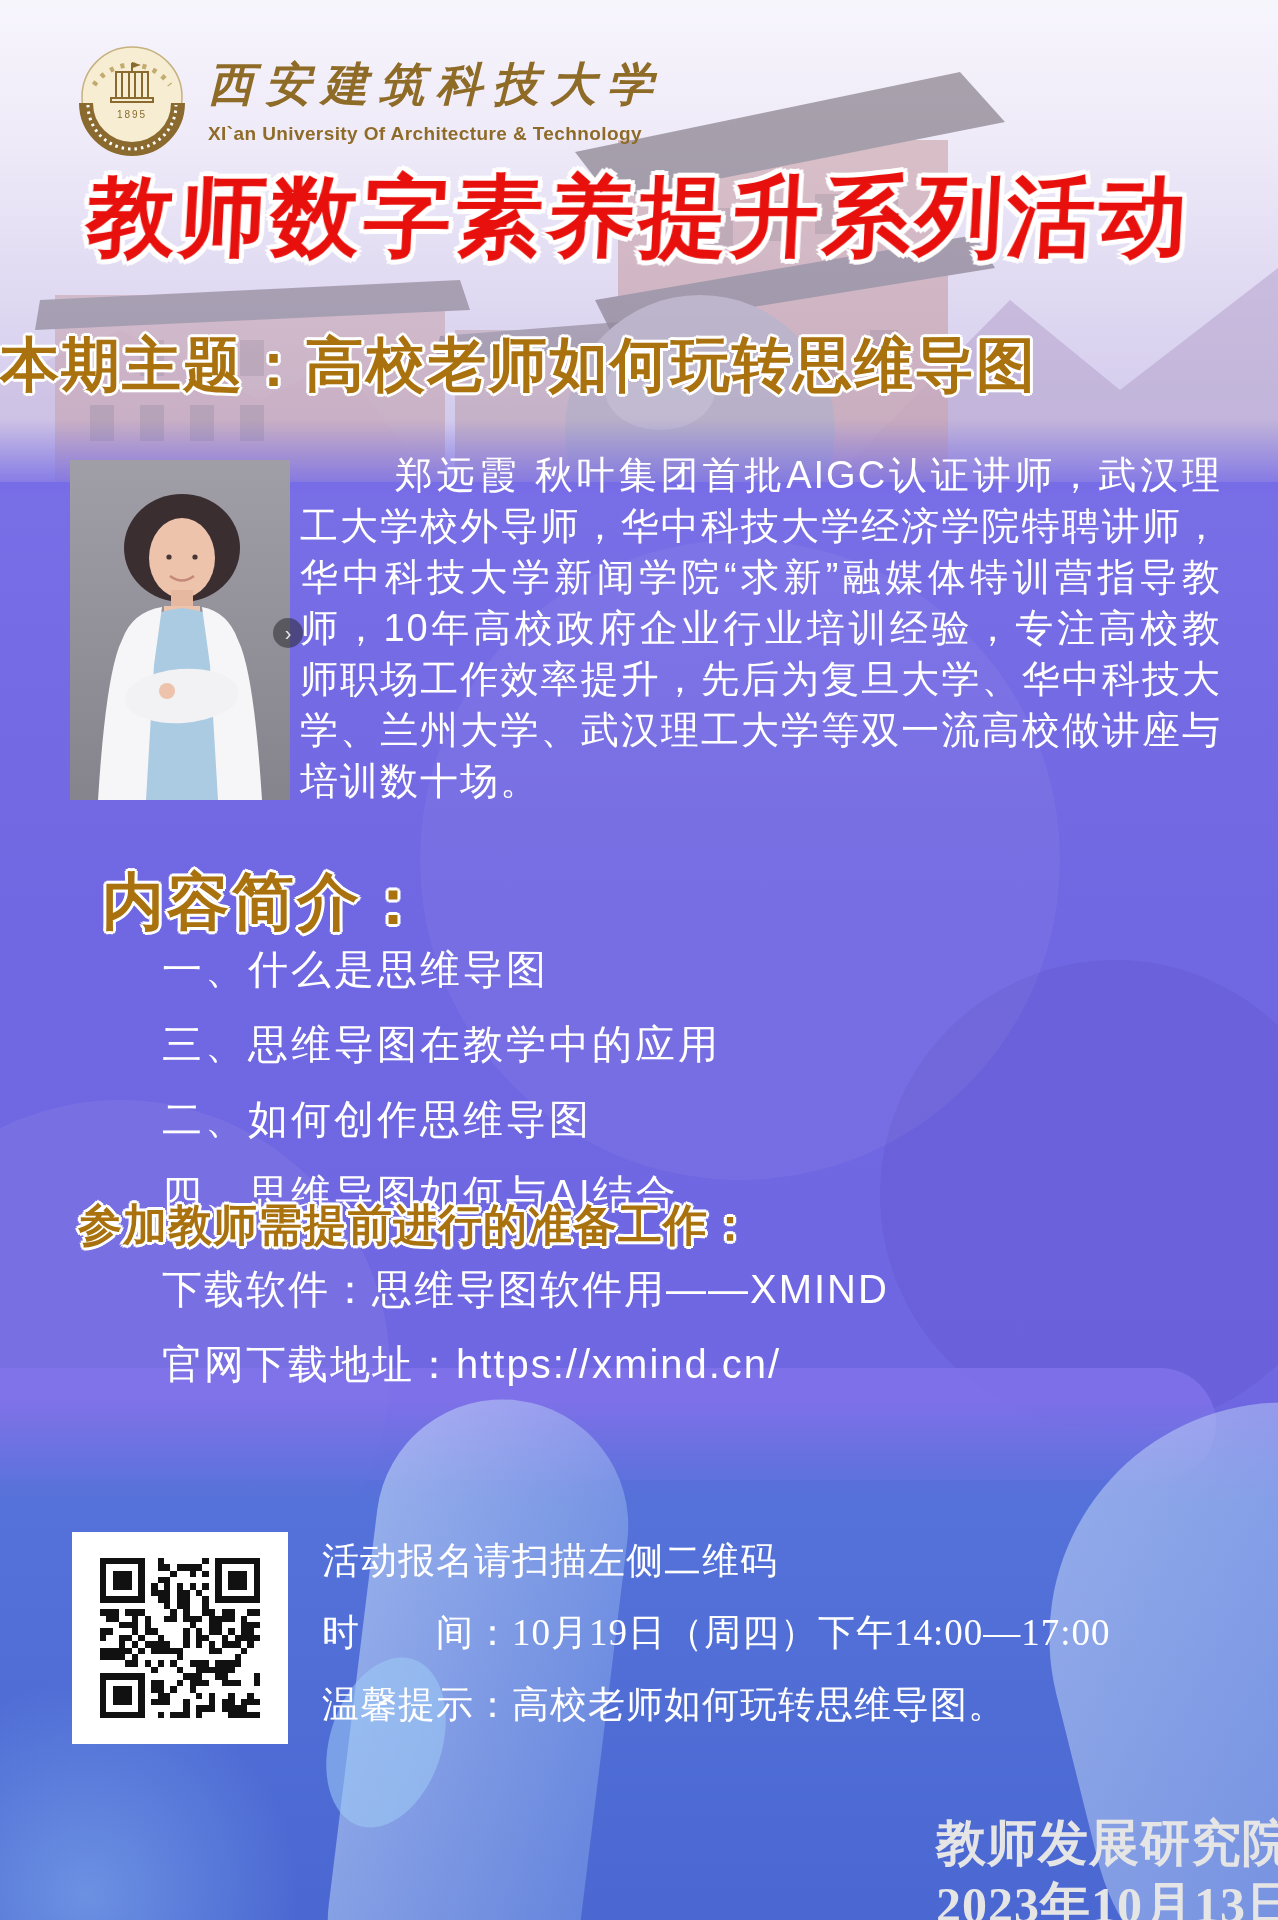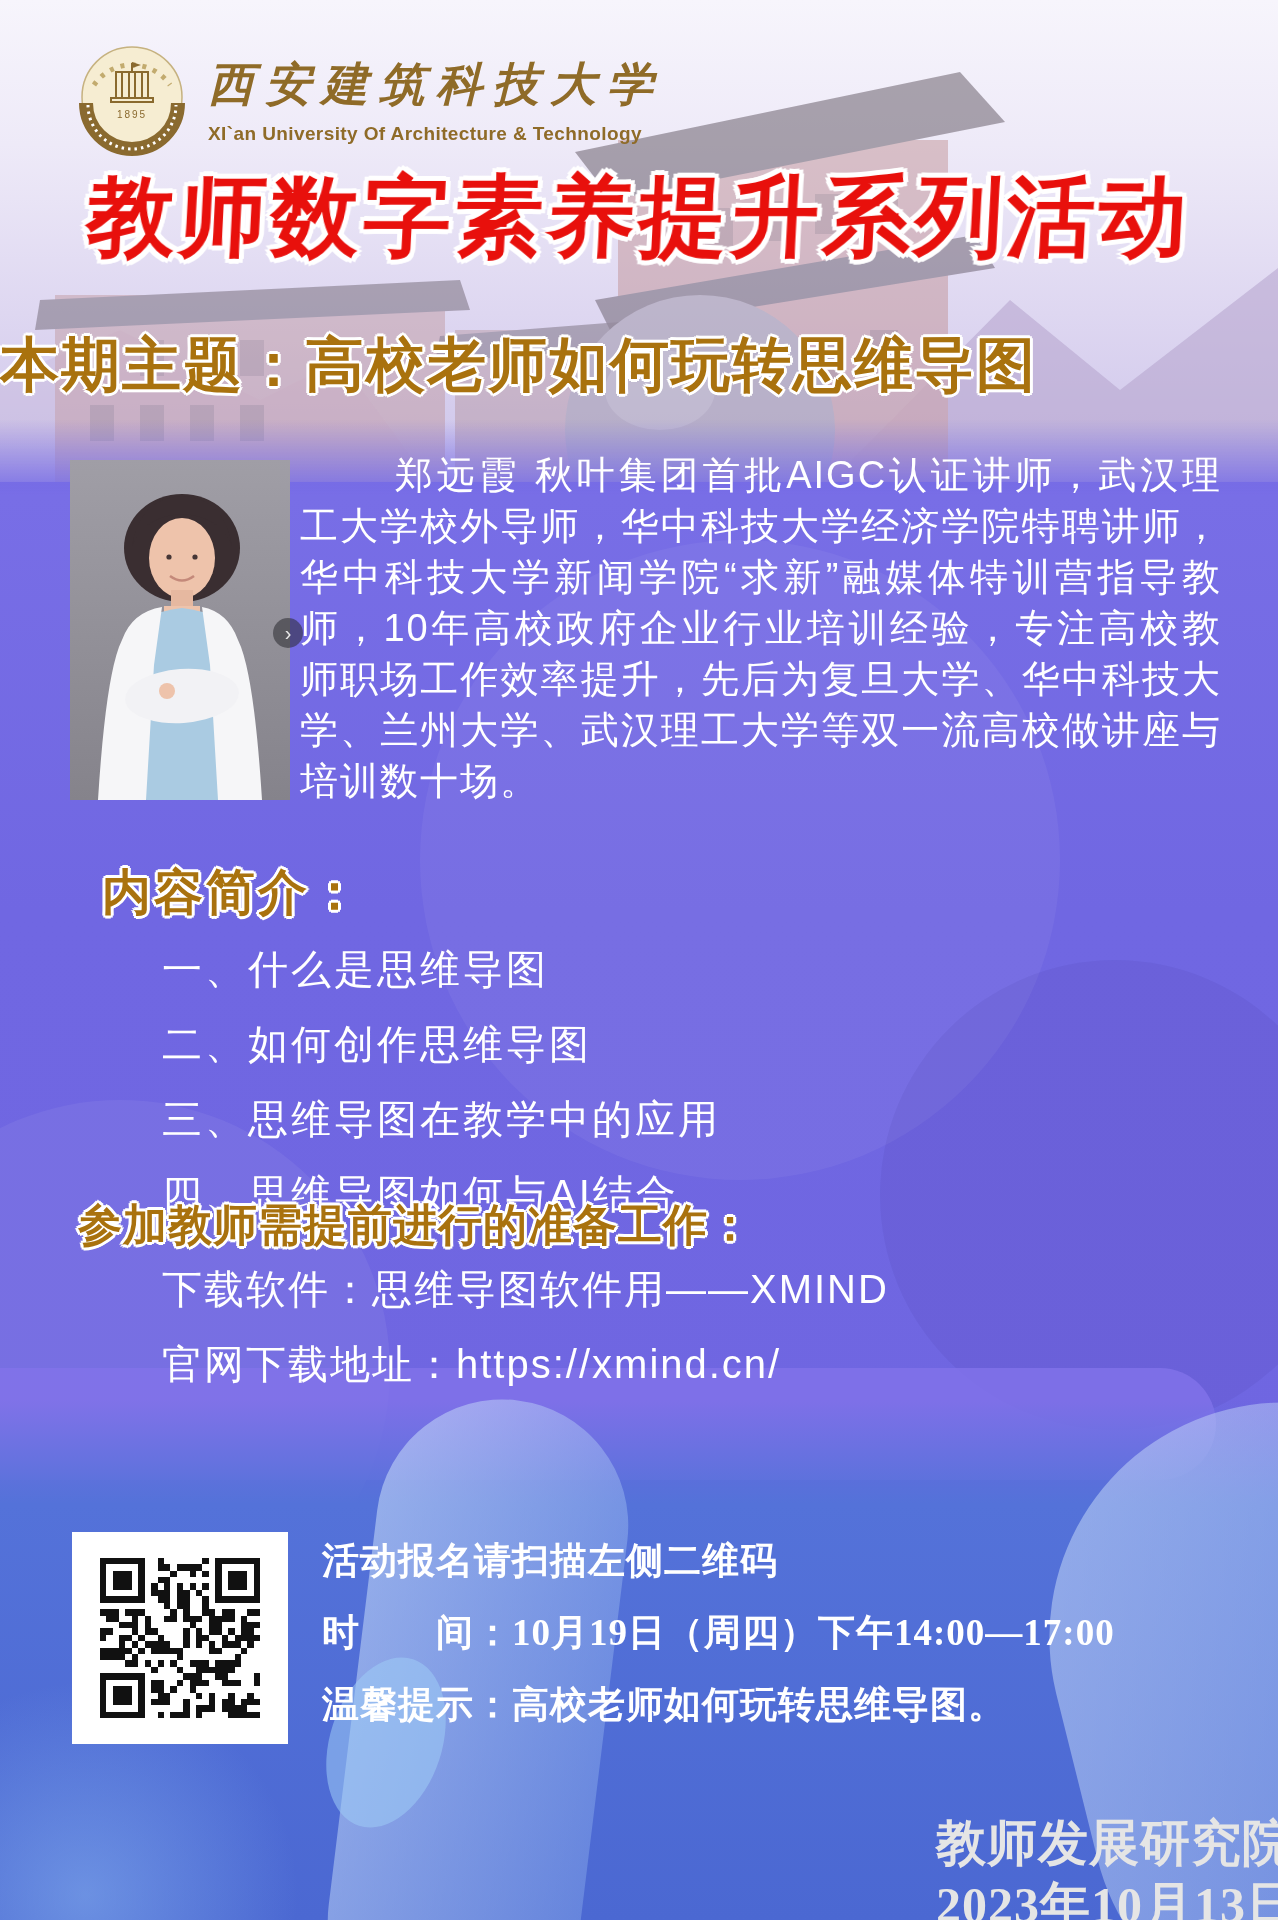--- a/index.html
+++ b/index.html
@@ -72,33 +72,33 @@
     position:absolute;right:-13px;top:158px;width:30px;height:30px;border-radius:50%;
     background:rgba(42,42,48,0.55);color:#eaeaea;font-size:20px;line-height:28px;
     text-align:center;border:none;padding:0;cursor:pointer;
   }
   .bio{
     position:absolute;top:450px;left:300px;width:922px;margin:0;color:#ffffff;
     font-size:38px;line-height:51px;letter-spacing:2px;text-indent:2.5em;text-align:justify;
   }
   
   .gold{font-family:"Liberation Serif",serif;font-weight:900;color:#a9720e;margin:0;white-space:nowrap;}
-  .h-intro{position:absolute;top:860px;left:78px;font-size:49px;letter-spacing:3px;padding-left:24px;}
+  .h-intro{position:absolute;top:860px;left:78px;font-size:62px;letter-spacing:3px;padding-left:24px;}
   .intro-list{position:absolute;top:942px;left:162px;margin:0;padding:0;list-style:none;
     color:#ffffff;font-size:40px;letter-spacing:3px;}
   .intro-list li{margin-bottom:20px;white-space:nowrap;}
   .h-prep{position:absolute;top:1196px;left:78px;font-size:44px;letter-spacing:1px;}
   .prep-lines{position:absolute;top:1262px;left:162px;color:#fff;font-size:40px;letter-spacing:2px;}
   .prep-lines div{margin-bottom:20px;white-space:nowrap;}
   
   .qr{position:absolute;top:1532px;left:72px;width:216px;height:212px;background:#ffffff;
       box-sizing:border-box;padding:13px;}
   .qr svg{display:block;width:100%;height:100%;}
   .reg-text{position:absolute;top:1536px;left:322px;width:790px;color:#fff;
-      font-family:"Liberation Serif",serif;font-weight:700;font-size:37px;}
+      font-family:"Liberation Serif",serif;font-weight:400;font-size:37px;}
   .reg-text div{margin-bottom:22px;white-space:nowrap;letter-spacing:1px;}
   .signature{position:absolute;top:1812px;left:936px;color:#e5e5e5;
       font-family:"Liberation Serif",serif;font-weight:700;font-size:50px;line-height:62px;
       letter-spacing:1px;white-space:nowrap;}
 </style>
 </head>
 <body>
 
 <div class="poster">
 
@@ -215,22 +215,22 @@
       <ellipse cx="112" cy="236" rx="57" ry="27" fill="#f2f2f5" transform="rotate(-4 112 236)"></ellipse>
       <circle cx="97" cy="231" r="8" fill="#eec3ab"></circle>
     </svg>
     <button class="next">›</button>
   </figure>
   <p class="bio">郑远霞 秋叶集团首批AIGC认证讲师，武汉理工大学校外导师，华中科技大学经济学院特聘讲师，华中科技大学新闻学院“求新”融媒体特训营指导教师，10年高校政府企业行业培训经验，专注高校教师职场工作效率提升，先后为复旦大学、华中科技大学、兰州大学、武汉理工大学等双一流高校做讲座与培训数十场。</p>
 
   <h3 class="gold ow3 h-intro">内容简介：</h3>
   <ul class="intro-list">
     <li>一、什么是思维导图</li>
+    <li>三、思维导图在教学中的应用</li>
     <li>二、如何创作思维导图</li>
-    <li>三、思维导图在教学中的应用</li>
     <li>四、思维导图如何与AI结合</li>
   </ul>
 
   <h3 class="gold ow3 h-prep">参加教师需提前进行的准备工作：</h3>
   <div class="prep-lines">
     <div>下载软件：思维导图软件用——XMIND</div>
     <div>官网下载地址：https://xmind.cn/</div>
   </div>
 
   <div class="qr">

